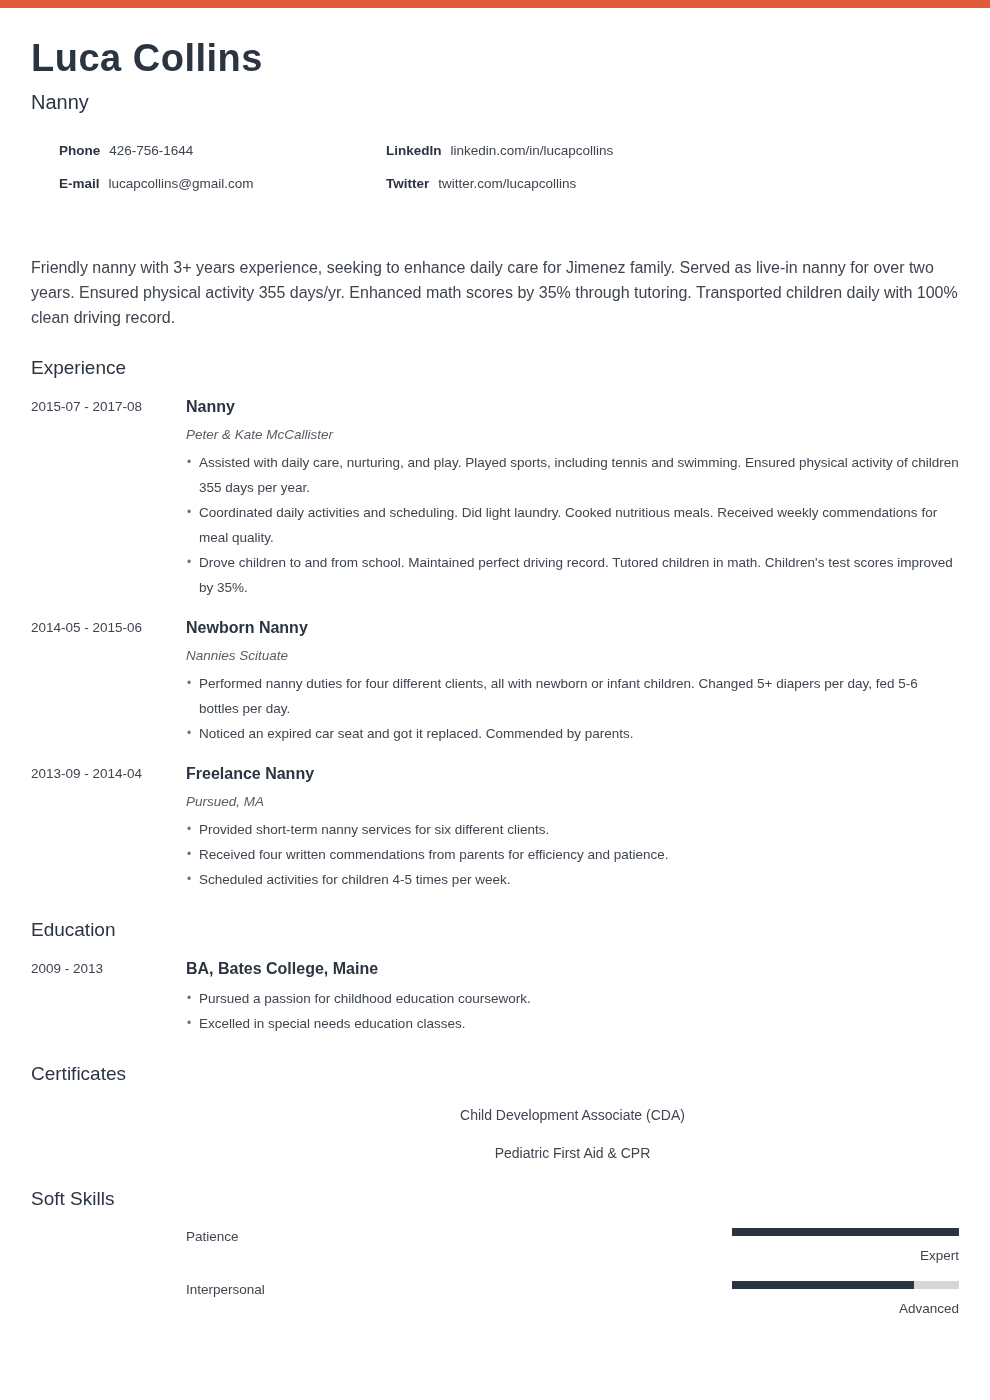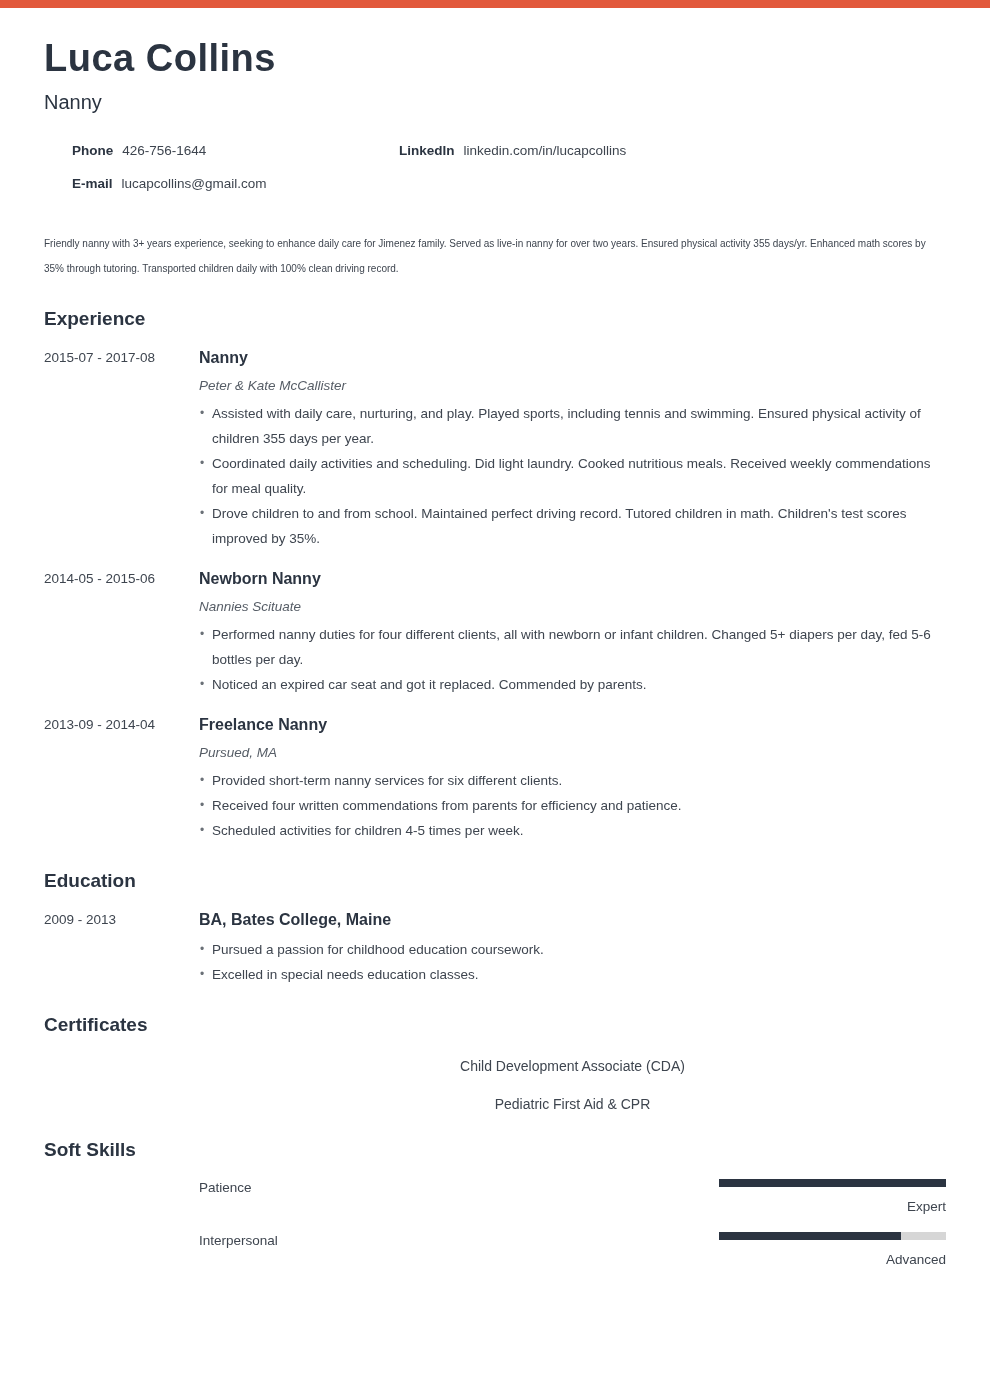--- a/index.html
+++ b/index.html
@@ -7,34 +7,34 @@
     --muted:#565d66; --bar-fill:#2b3441; --bar-track:#d6d6d6;
   }
   *{margin:0;padding:0;box-sizing:border-box;}
   html,body{background:#ffffff;}
   body{
     width:990px;height:1400px;position:relative;overflow:hidden;
     font-family:"Liberation Sans","DejaVu Sans",sans-serif;
     color:var(--body);
   }
   .accent-bar{height:8px;width:100%;background:var(--accent);}
-  .page{padding:0 44px;}
+  .page{padding:0 31px;}
   .name{
     margin-top:30px;font-size:38px;font-weight:bold;color:var(--heading);
     letter-spacing:.5px;line-height:1.1;
   }
   .job-title{margin-top:11px;font-size:20px;color:var(--heading);}
   .contact{
     margin-top:30px;display:grid;grid-template-columns:327px 1fr;
     row-gap:19px;font-size:13.5px;line-height:1.05;
   }
   .contact-item .lbl{font-weight:bold;color:var(--heading);margin-right:9px;margin-left:28px;}
-  .summary{margin-top:40px;font-size:10px;line-height:25px;color:var(--body);}
+  .summary{margin-top:64px;font-size:16px;line-height:25px;color:var(--body);}
   .section-heading{
-    margin-top:26px;font-size:19px;font-weight:bold;color:var(--heading);
+    margin-top:26px;font-size:19px;font-weight:normal;color:var(--heading);
     line-height:23px;
   }
   .entry{display:grid;grid-template-columns:155px 1fr;margin-top:18px;}
   .entry-dates{font-size:13.5px;color:var(--body);padding-top:2px;}
   .entry-title{font-size:16px;font-weight:bold;color:var(--heading);line-height:19px;}
   .entry-subtitle{margin-top:11px;font-style:italic;font-size:13.5px;color:var(--muted);}
   .bullets{margin-top:8px;list-style:none;}
   .bullets li{
     position:relative;padding-left:13px;font-size:13.5px;line-height:25px;
     color:var(--body);
@@ -68,20 +68,23 @@
   </div>
 
   <div class="contact-item">
     <span class="lbl">LinkedIn</span><span class="val">linkedin.com/in/lucapcollins</span>
   </div>
 
   <div class="contact-item">
     <span class="lbl">E-mail</span><span class="val">lucapcollins@gmail.com</span>
   </div>
 
+  <div class="contact-item">
+    <span class="lbl">Twitter</span><span class="val">twitter.com/lucapcollins</span>
+  </div>
 </div>
 
   <p class="summary">Friendly nanny with 3+ years experience, seeking to enhance daily care for Jimenez family. Served as live-in nanny for over two years. Ensured physical activity 355 days/yr. Enhanced math scores by 35% through tutoring. Transported children daily with 100% clean driving record.</p>
 
   <section>
     <h2 class="section-heading">Experience</h2>
     <div id="experience-entries">
   <div class="entry">
     <div class="entry-dates">2015-07 - 2017-08</div>
     <div class="entry-body">

